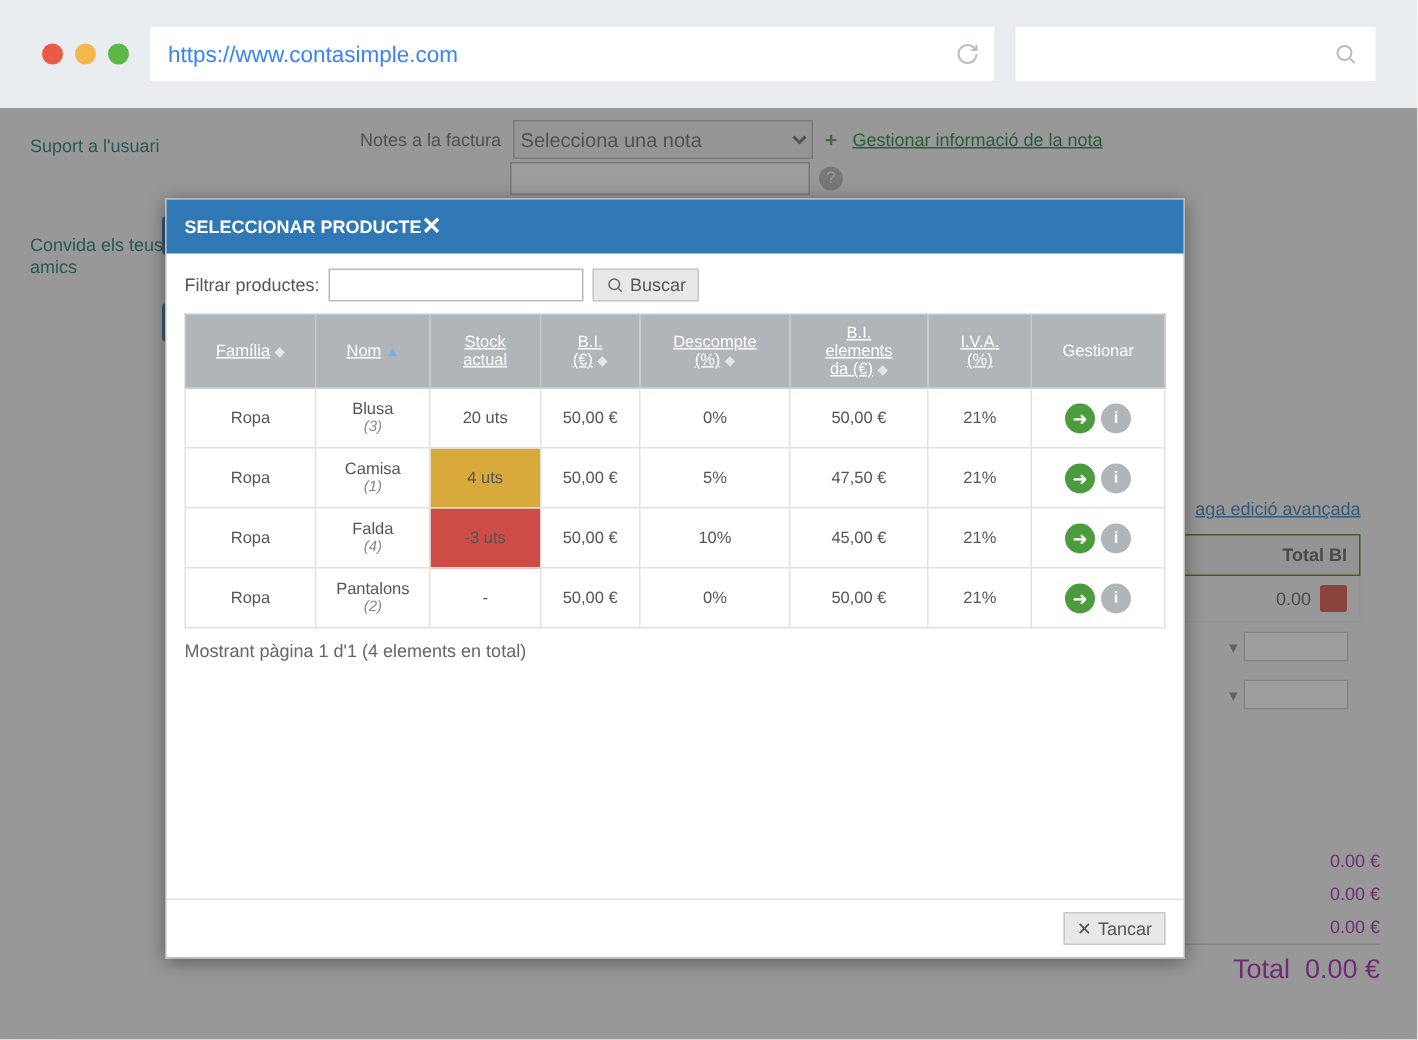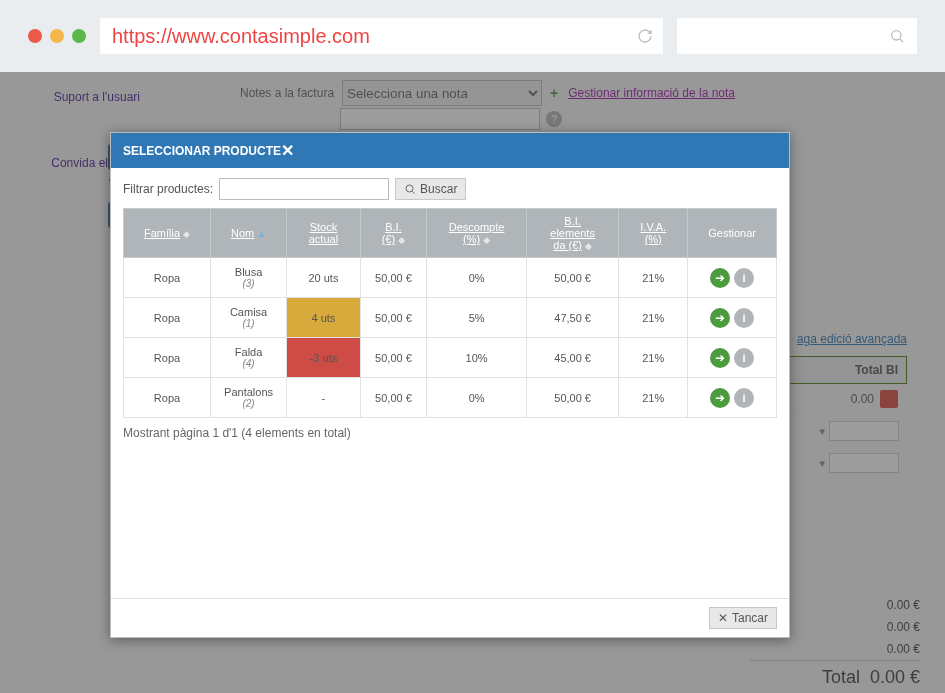--- a/index.html
+++ b/index.html
@@ -2,43 +2,43 @@
 <html><head>
 <meta charset="utf-8">
 <style>
   * { box-sizing: border-box; margin: 0; padding: 0; }
   body { font-family: Arial, Helvetica, sans-serif; background: #fff; font-size: 12px; color: #555; }
   .frame { width: 945px; height: 693px; position: relative; overflow: hidden; background:#fff; box-shadow: 0 30px 60px rgba(0,0,0,.25); }
   .browser-bar { background: #e9edf0; padding: 18px 28px; display: flex; align-items: center; gap: 14px; }
   .traffic { display: flex; gap: 8px; }
   .dot { width: 14px; height: 14px; border-radius: 50%; }
   .dot.r{background:#ea5a47}.dot.y{background:#f3b74a}.dot.g{background:#5cb748}
-  .url-box { flex: 2.5; background: #fff; height: 36px; display: flex; align-items:center; padding:0 12px; color:#ef4444; font-size:20px; position:relative; }
+  .url-box { flex: 2.5; background: #fff; height: 36px; display: flex; align-items:center; padding:0 12px; color:#3b82f6; font-size:15px; position:relative; }
   .url-box .refresh{ position:absolute; right:10px; color:#b7bdc2; }
   .search-box { flex:1; background:#fff; height:36px; display:flex; align-items:center; justify-content:flex-end; padding:0 12px; color:#b7bdc2;}
   .app-area{ position:relative; height:625px; background:#f4f4f4;}
-  .left-col{ position:absolute; left:20px; top:18px; width:120px; color:#4c1d95; font-size:12px; line-height:1.3;text-align:right;}
+  .left-col{ position:absolute; left:20px; top:18px; width:120px; color:#0f766e; font-size:12px; line-height:1.3;}
   .left-label1{margin-bottom:50px;}
   .icon-sq{ position:absolute; width:26px; height:26px; background:#3b6fa3; border-radius:3px; color:#fff; display:flex; align-items:center; justify-content:center; font-size:14px;}
   .notes-row{ position:absolute; left:240px; top:8px; display:flex; align-items:center; gap:8px; color:#666; font-size:12px;}
   .notes-row select{ width:200px; height:26px; border:1px solid #bbb; color:#666;}
-  .notes-row .link{ color:#a21caf; text-decoration:underline; cursor:pointer;}
+  .notes-row .link{ color:#15803d; text-decoration:underline; cursor:pointer;}
   .plus{ color:#4d9b3f; font-weight:bold; font-size:14px; margin-right:2px;}
   .below-notes{ position:absolute; left:340px; top:36px; display:flex; gap:6px; align-items:center;}
   .below-notes input{ width:200px; height:22px; border:1px solid #bbb;}
   .help-c{ width:16px;height:16px;border-radius:50%;background:#b0b5b9;color:#fff;font-size:11px;display:flex;align-items:center;justify-content:center;}
   .right-panel{ position:absolute; right:38px; top:260px; width:190px; font-size:12px; color:#555;}
   .right-panel .adv{ color:#2f78b5; text-decoration:underline; text-align:right; margin-bottom:10px;}
   .right-panel .hdr{ display:flex; justify-content:space-between; background:#ececec; padding:6px 8px; font-weight:bold; border:1px solid #4d7c0f;}
   .right-panel .row{ display:flex; justify-content:flex-end; align-items:center; gap:6px; padding:6px 8px; border:1px solid #eee; border-top:none;}
   .trash{ width:18px;height:18px;background:#d94b3f;border-radius:2px;display:inline-block;position:relative;}
   .right-panel .srow{ display:flex; justify-content:flex-end; align-items:center; gap:4px; padding:6px 8px;}
   .right-panel .srow .mini{ width:70px; height:20px; border:1px solid #ccc;}
   .right-panel .chev{ color:#888; font-size:11px;}
-  .totals{ position:absolute; right:25px; bottom:5px; width:170px; font-size:12px; color:#404040;}
+  .totals{ position:absolute; right:25px; bottom:36px; width:170px; font-size:12px; color:#a21caf;}
   .totals .trow{ display:flex; justify-content:flex-end; gap:10px; padding:4px 0;}
   .totals .big{ font-size:18px; border-top:1px solid #ccc; padding-top:6px;}
   .overlay{ position:absolute; inset:0; background:rgba(60,60,60,.5); }
   .modal{ position:absolute; left:110px; top:60px; width:680px; background:#fff; box-shadow:0 2px 12px rgba(0,0,0,.4); border:1px solid #bbb;}
   .modal-hd{ background:#2f78b5; color:#fff; padding:8px 12px; font-weight:bold; font-size:12px; display:flex; align-items:center;}
   .modal-hd .x{ cursor:pointer; font-size:16px; font-weight:bold;}
   .modal-bd{ padding:10px 12px 8px; }
   .filter-row{ display:flex; align-items:center; gap:6px; margin-bottom:8px; font-size:12px; color:#555;}
   .filter-row input{ width:170px; height:22px; border:1px solid #bbb;}
   .btn{ background:#e8e8e8; border:1px solid #c7c7c7; padding:3px 8px; font-size:12px; display:inline-flex; align-items:center; gap:4px; cursor:pointer; color:#555;}

